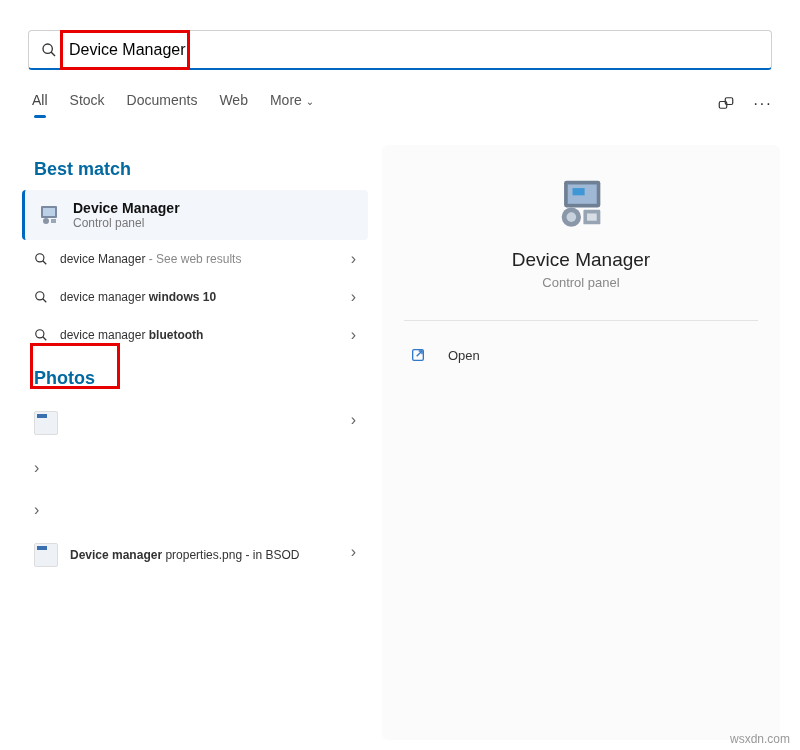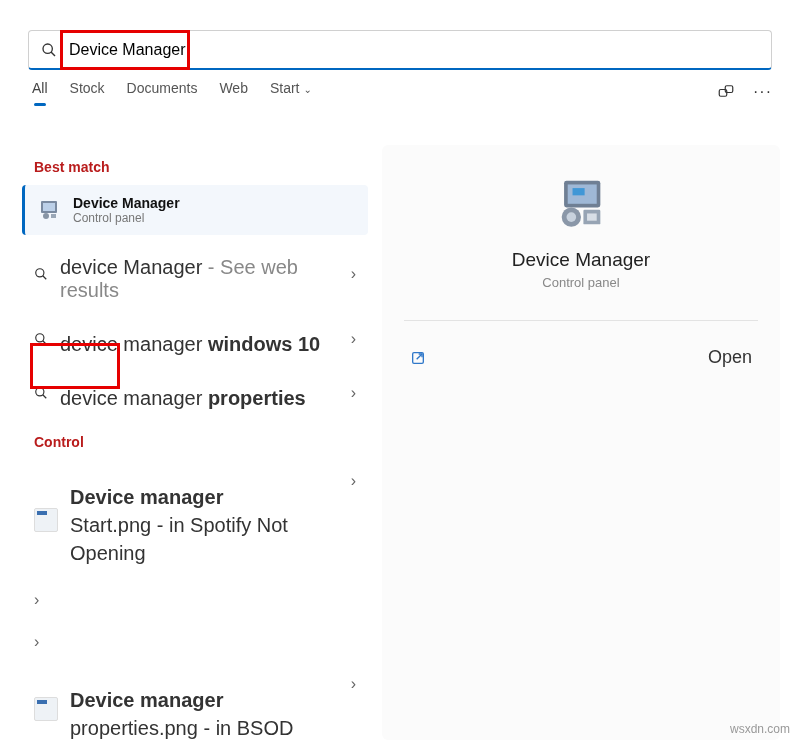--- a/index.html
+++ b/index.html
@@ -14,61 +14,61 @@
   .search-bar .icon { color: #333; margin-right: 12px; display:flex; }
   .search-bar input {
     border: none; outline: none; font-size: 16px; flex: 1; color: #000; background: transparent;
   }
   .search-highlight {
     position: absolute; top: 30px; left: 60px; width: 130px; height: 40px;
     border: 3px solid #e60000; pointer-events: none;
   }
   
   .tabs {
-    position: absolute; top: 80px; left: 32px; right: 28px;
+    position: absolute; top: 92px; left: 32px; right: 28px;
     display: flex; align-items: center; gap: 22px; color: #666;
     font-size: 14px;
   }
   .tabs .tab { cursor: pointer; padding-bottom: 8px; color:#555; }
   .tabs .tab.active { color: #444; font-weight:500; position: relative; }
   .tabs .tab.active::after {
     content: ""; position: absolute; left: 2px; right: 2px; bottom: -2px;
     height: 3px; background: #0067c0; border-radius: 2px;
   }
   .tabs .spacer { flex: 1; }
   .tabs .right-icons { display: flex; align-items: center; gap: 18px; color: #333; }
   .dots { font-size: 16px; letter-spacing: 1px; cursor:pointer; }
   
   .content {
     position: absolute; top: 145px; left: 20px; right: 20px; bottom: 10px;
     display: flex; gap: 12px;
   }
   .left-col { width: 350px; }
   .right-col { flex: 1; background: #fbfbfb; border-radius: 6px; padding-bottom:10px; }
   
-  .section-title { font-size: 14px; font-weight: 600; color: #b91c1c; margin: 14px 0 10px 14px; }
+  .section-title { font-size: 18px; font-weight: 600; color: #0369a1; margin: 14px 0 10px 14px; }
   
   .best-match-item {
     background: #f3f7fc; border-left: 3px solid #0067c0; border-radius: 4px;
     margin: 0 2px; padding: 10px 12px; display: flex; align-items: center; gap: 12px;
     cursor: pointer;
   }
   .dm-icon-small {
     width: 24px; height: 24px; display:flex; align-items:center; justify-content:center;
   }
   .bm-text .t1 { font-size: 14px; font-weight: 600; color: #111; }
   .bm-text .t2 { font-size: 12px; color: #777; }
   
   .row {
     display: flex; align-items: center; padding: 10px 14px; cursor: pointer;
     justify-content: space-between;
   }
   .row .row-left { display: flex; align-items: center; gap: 12px; }
   .row .search-mini { color: #333; display:flex; }
-  .row .label { font-size: 20px; color: #333; margin-top: 11px; }
+  .row .label { font-size: 12px; color: #333; }
   .row .label .light { color: #888; }
   .row .label b { font-weight: 600; }
   .row .chev { color: #666; }
   
   .photo-thumb {
     width: 24px; height: 24px; background: #eef2f6; border: 1px solid #ddd;
     border-radius: 2px; position: relative;
   }
   .photo-thumb::before {
     content: ""; position: absolute; top: 2px; left: 2px; right: 10px; height: 4px;
@@ -81,29 +81,29 @@
   .preview-header { text-align: center; padding: 30px 0 18px; }
   .dm-icon-large {
     width: 60px; height: 60px; margin: 0 auto 14px; display:flex; align-items:center; justify-content:center;
   }
   .preview-title { font-size: 19px; color: #222; margin-bottom: 4px; }
   .preview-sub { font-size: 13px; color: #888; }
   .divider { height: 1px; background: #e3e3e3; margin: 12px 22px; }
   
   .open-row {
     display: flex; align-items: center; gap: 22px; padding: 14px 28px;
-    font-size: 18px; color: #333; cursor: pointer; justify-content: space-between;
+    font-size: 13px; color: #333; cursor: pointer;
   }
   .open-icon { color: #3078c9; display:flex; }
   .open-highlight {
     position: absolute; border: 3px solid #e60000; pointer-events:none;
   }
   
   .watermark {
-    position: absolute; bottom: 14px; right: 10px; font-size: 12px; color: #999;
+    position: absolute; bottom: 4px; right: 10px; font-size: 12px; color: #999;
   }
 </style>
 </head>
 <body>
 
 <div class="search-bar">
   <span class="icon">
     <svg width="16" height="16" viewBox="0 0 24 24" fill="none" stroke="#333" stroke-width="2">
         <circle cx="10" cy="10" r="7"></circle>
         <line x1="21" y1="21" x2="15" y2="15"></line>
@@ -111,21 +111,21 @@
   </span>
   <input type="text" value="Device Manager" style="">
 </div>
 <div class="search-highlight"></div>
 
 <div class="tabs">
   <span class="tab active">All</span>
   <span class="tab">Stock</span>
   <span class="tab">Documents</span>
   <span class="tab">Web</span>
-  <span class="tab"><span>Start</span> <span style="font-size:10px;">⌄</span></span>
+  <span class="tab"><span>More</span> <span style="font-size:10px;">⌄</span></span>
   <span class="spacer"></span>
   <span class="right-icons">
     <span>
       <svg width="18" height="18" viewBox="0 0 24 24" fill="none" stroke="#333" stroke-width="1.6">
           <rect x="3" y="10" width="10" height="9" rx="2"></rect>
           <rect x="11" y="5" width="10" height="9" rx="2"></rect>
         </svg>
     </span>
     <span class="dots">···</span>
   </span>
@@ -176,31 +176,30 @@
       <span class="chev">›</span>
     </div>
     <div class="row">
       <div class="row-left">
         <span class="search-mini">
             <svg width="14" height="14" viewBox="0 0 24 24" fill="none" stroke="#333" stroke-width="2">
               <circle cx="10" cy="10" r="7"></circle>
               <line x1="21" y1="21" x2="15" y2="15"></line>
             </svg>
           </span>
-        <span class="label"><span>device manager </span><b>properties</b></span>
-      </div>
-      <span class="chev">›</span>
-    </div>
-
-    <div class="section-title">Control</div>
+        <span class="label"><span>device manager </span><b>bluetooth</b></span>
+      </div>
+      <span class="chev">›</span>
+    </div>
+
+    <div class="section-title">Photos</div>
 
     <div class="row photo-row">
       <div class="row-left">
         <span class="photo-thumb"></span>
-        <span class="label"><b>Device manager</b><span> Start.png - in Spotify Not Opening</span></span>
       </div>
       <span class="chev">›</span>
     </div>
     <div class="row photo-row">
       <span class="chev">›</span>
     </div>
     <div class="row photo-row">
       <span class="chev">›</span>
     </div>
     <div class="row photo-row">

